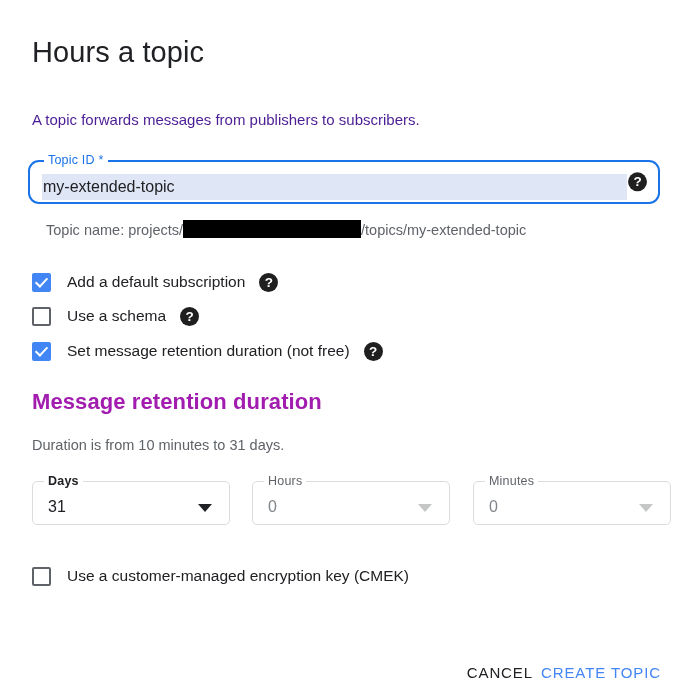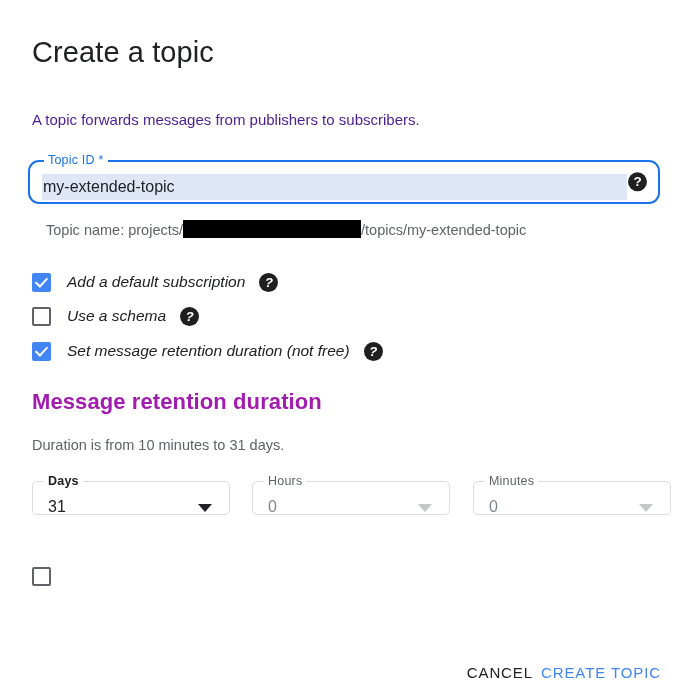--- a/index.html
+++ b/index.html
@@ -131,21 +131,20 @@
     vertical-align: -3px;
   }
 
   
   .cb-row {
     position: absolute;
     left: 32px;
     display: flex;
     align-items: center;
     height: 22px;
-    font-style: italic;
   }
   .cb-row.r1 { top: 271px; }
   .cb-row.r2 { top: 305px; }
   .cb-row.r3 { top: 340px; }
   .cb-row.cmek { top: 565px; }
 
   .checkbox {
     width: 19px;
     height: 19px;
     border-radius: 2px;
@@ -203,21 +202,21 @@
     font-size: 14.5px;
     color: #5f6368;
     line-height: 20px;
   }
 
   
   .select-field {
     position: absolute;
     top: 481px;
     width: 198px;
-    height: 34px;
+    height: 44px;
     border: 1px solid #dadce0;
     border-radius: 5px;
     box-sizing: border-box;
     background: #ffffff;
     cursor: pointer;
   }
   .select-field.days    { left: 32px; }
   .select-field.hours   { left: 252px; }
   .select-field.minutes { left: 473px; }
 
@@ -289,21 +288,21 @@
   .btn-create {
     right: 20px;
     color: #4285f4;
   }
 </style>
 </head>
 <body>
 
 <div class="page">
 
-  <div class="page-title">Create a topic</div>
+  <div class="page-title">Hours a topic</div>
 
   <div class="page-desc">A topic forwards messages from publishers to subscribers.</div>
 
   <div class="topicid-field">
     <span class="topicid-label">Topic ID *</span>
     <input class="topicid-input" type="text" value="my-extended-topic" placeholder="" style="">
     <span class="topicid-help">
       <span class="help-icon"></span>
     </span>
   </div>
@@ -352,20 +351,21 @@
   </div>
 
   <div class="select-field minutes">
     <span class="select-label">Minutes</span>
     <span class="select-value">0</span>
     <span class="caret"></span>
   </div>
 
   <div class="cb-row cmek">
     <span class="checkbox unchecked"></span>
+    <span class="cb-label">Use a customer-managed encryption key (CMEK)</span>
   </div>
 
   <div class="footer">
     <button class="btn btn-cancel">CANCEL</button>
     <button class="btn btn-create">CREATE TOPIC</button>
   </div>
 
 </div>
 
 </body></html>

